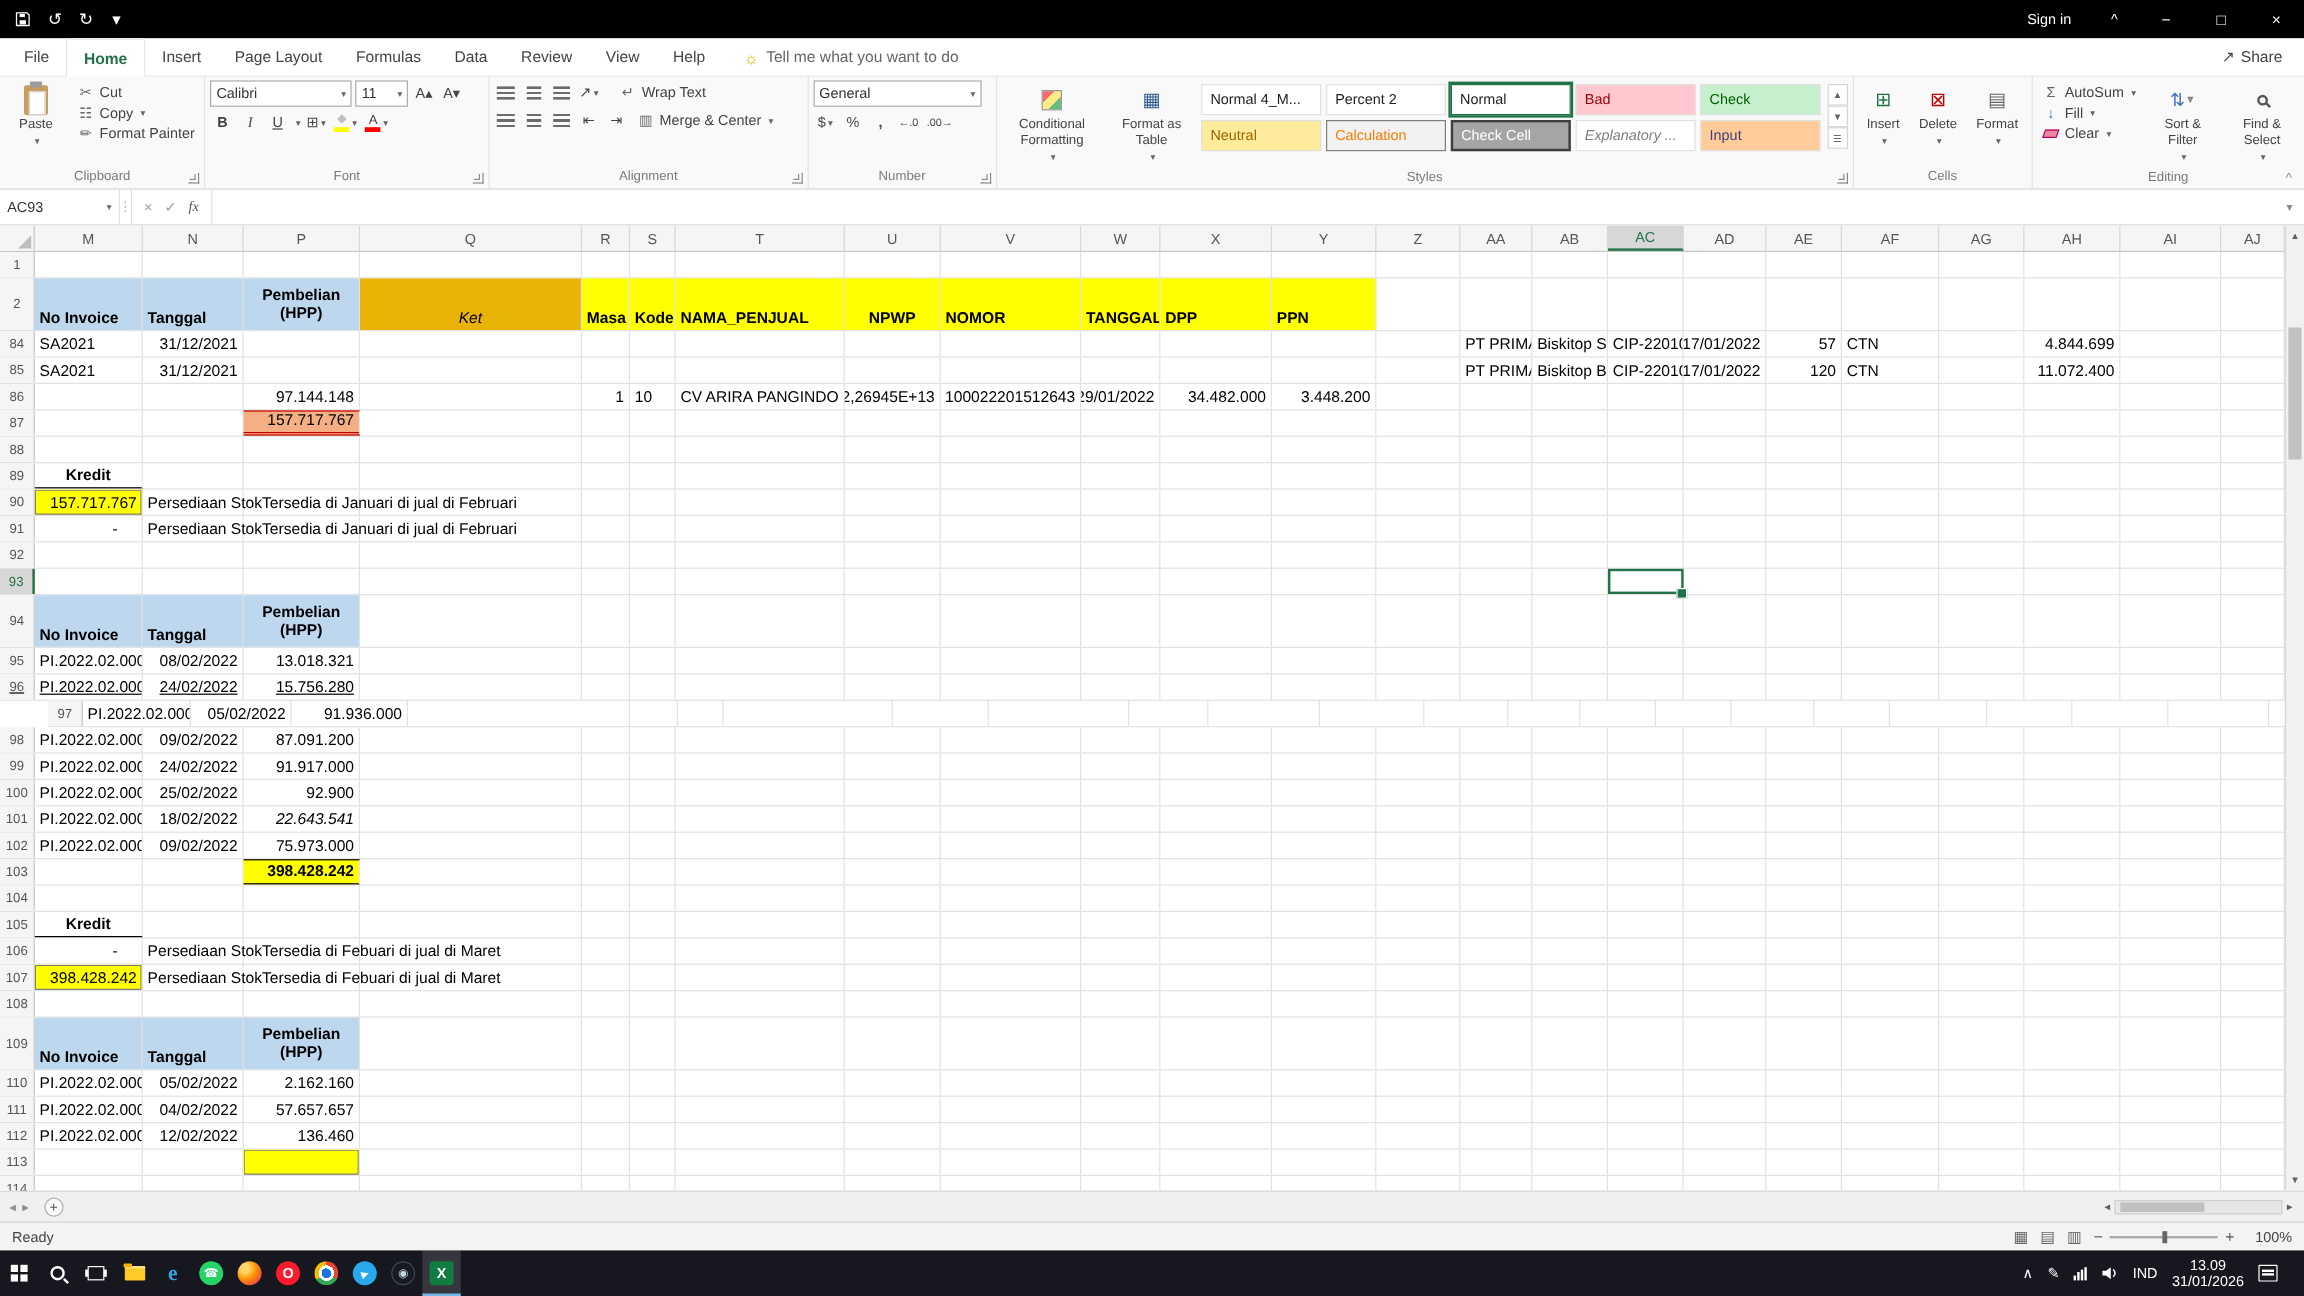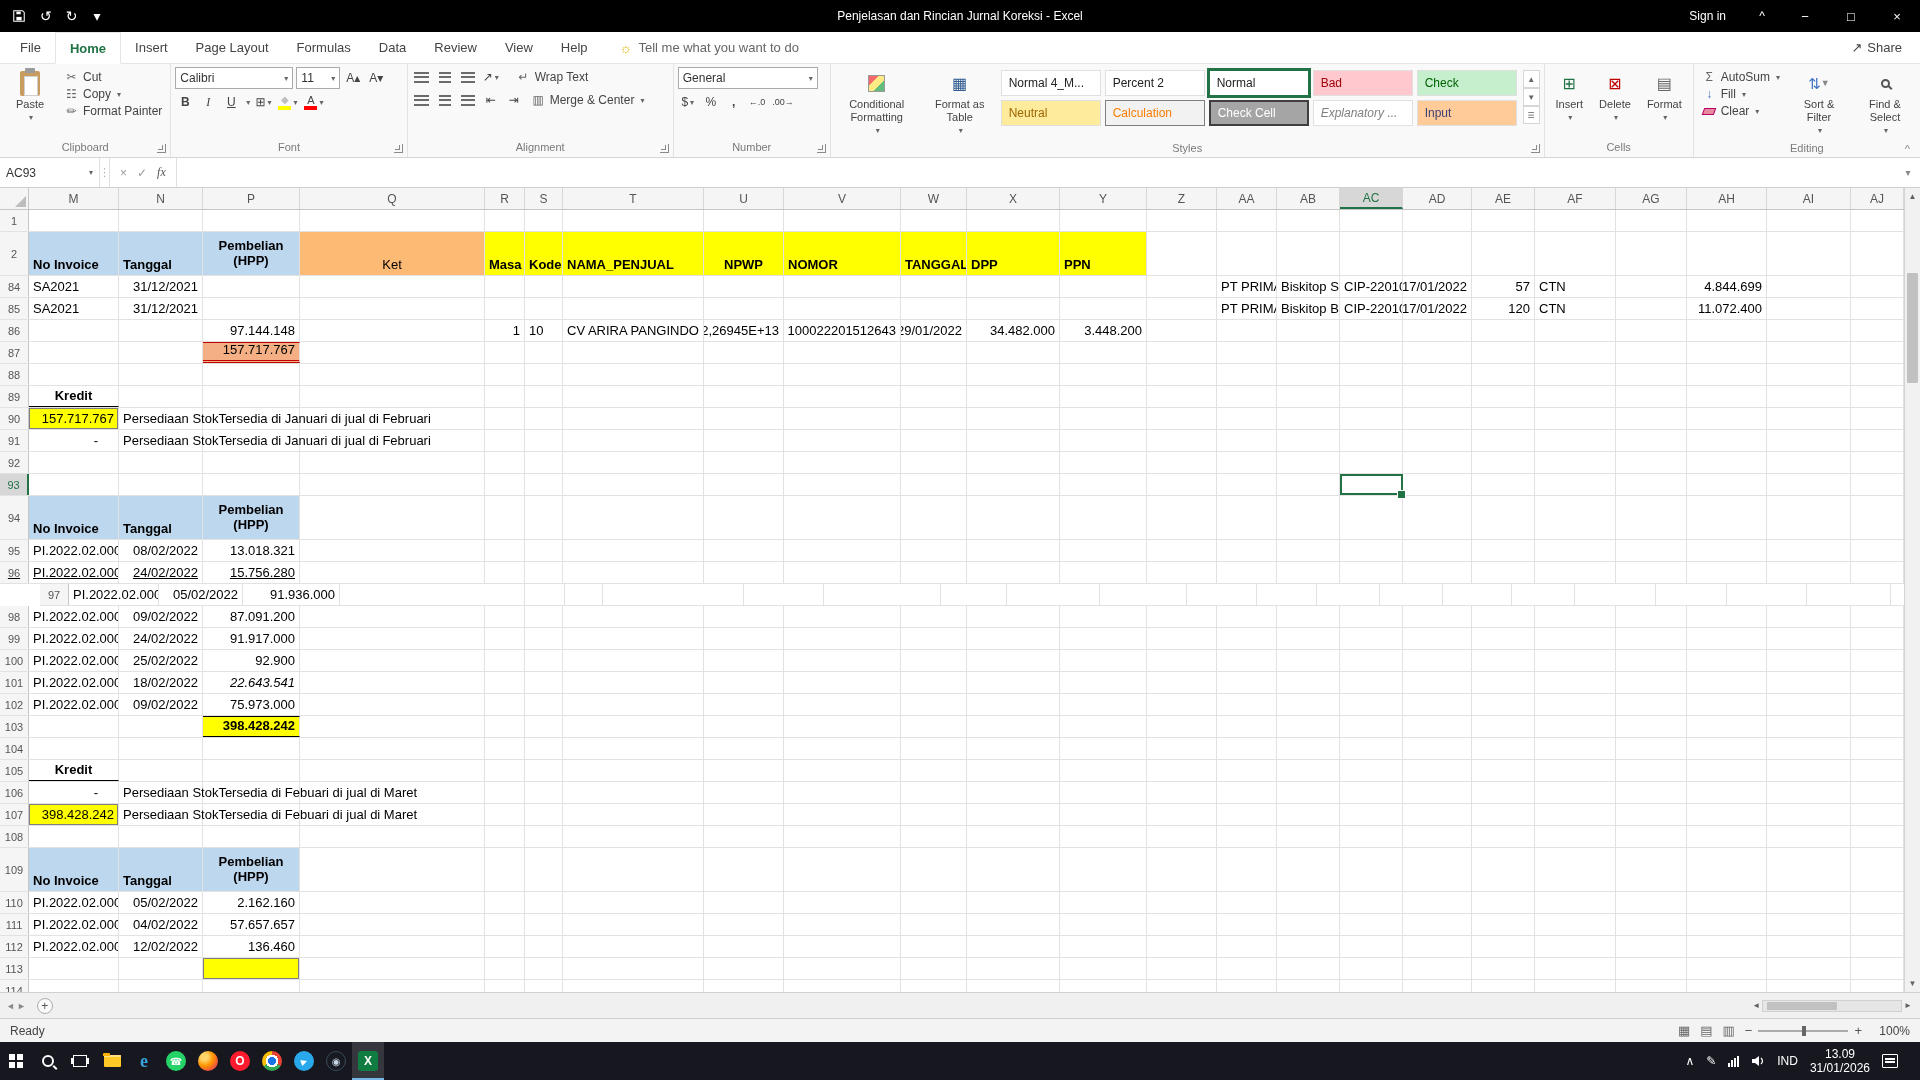--- a/index.html
+++ b/index.html
@@ -97,21 +97,21 @@
   .corner::after { content:""; position:absolute; right:2px; bottom:2px; border-left:11px solid transparent; border-bottom:11px solid #BDBDBD; }
   .colh { flex:none; display:flex; align-items:center; justify-content:center; font-size:12px; color:#555; border-right:1px solid #D8D8D8; }
   .colh.hl { background:#D7D7D7; border-bottom:2px solid #217346; color:#217346; }
   .grow { display:flex; border-bottom:1px solid #E2E2E2; }
   .rowh { width:29px; flex:none; background:#F5F5F5; border-right:1px solid #C6C6C6; display:flex; align-items:center; justify-content:center; font-size:11px; color:#555; }
   .rowh.hl { background:#D7D7D7; border-right:2px solid #217346; color:#217346; }
   .cell { flex:none; display:flex; align-items:flex-end; padding:1px 4px 2px 4px; border-right:1px solid #E2E2E2; overflow:hidden; white-space:nowrap; font-size:13px; color:#000; line-height:16px; }
   .s-num { justify-content:flex-end; }
   .s-dash { justify-content:flex-end; padding-right:20px; }
   .s-hblue { background:#BDD7EE; font-weight:bold; }
-  .s-hgreen { background:#fdba74; }
+  .s-hgreen { background:#eab308;font-style:italic; }
   .s-hyellow { background:#FFFF00; font-weight:bold; }
   .s-center { justify-content:center; }
   .s-wrap { white-space:normal; text-align:center; align-items:center; justify-content:center; line-height:15px; }
   .s-ov { overflow:visible; position:relative; z-index:3; }
   .s-ototal { background:#F4B084; border-top:1px solid #C00000; border-bottom:3px double #C00000; }
   .s-ymark { background:#FFFF00; box-shadow:inset 0 0 0 1px #7F7F7F; }
   .s-ytotal { background:#FFFF00; border-top:1px solid #000; border-bottom:1px solid #000; font-weight:bold; }
   .s-kredit { font-weight:bold; justify-content:center; border-bottom:1px solid #000; }
   .cell.selected { position:relative; outline:2px solid #217346; outline-offset:-2px; z-index:4; overflow:visible; }
   .cell.selected::after { content:""; position:absolute; width:7px; height:7px; background:#217346; border:1px solid #fff; right:-4px; bottom:-4px; }
@@ -190,21 +190,20 @@
         <svg class="savesvg" viewBox="0 0 16 16">
             <path d="M2 2h10l2 2v10H2z" fill="none" stroke="#fff" stroke-width="1.2"></path>
             <rect x="5" y="9" width="6" height="4" fill="#fff"></rect>
             <rect x="5" y="3" width="5" height="3" fill="#fff"></rect>
           </svg>
       </span>
       <span class="qi">↺</span>
       <span class="qi">↻</span>
       <span class="qi dd" style="color:#fff;">▾</span>
     </div>
-    <div class="tb-title">Penjelasan dan Rincian Jurnal Koreksi  -  Excel</div>
     <div class="tb-right">
       <div class="signin">Sign in</div>
       <div class="ribbondisp">^</div>
       <div class="winbtn">−</div>
       <div class="winbtn">□</div>
       <div class="winbtn close">×</div>
     </div>
   </div>
 
   <div class="tabrow">

